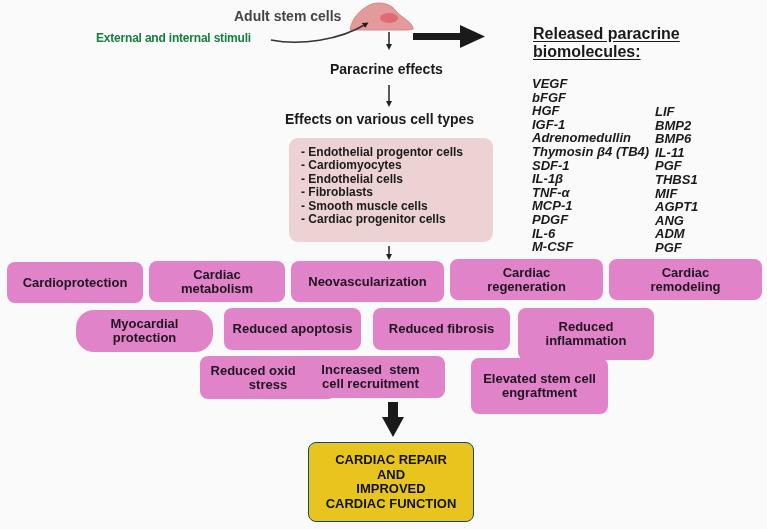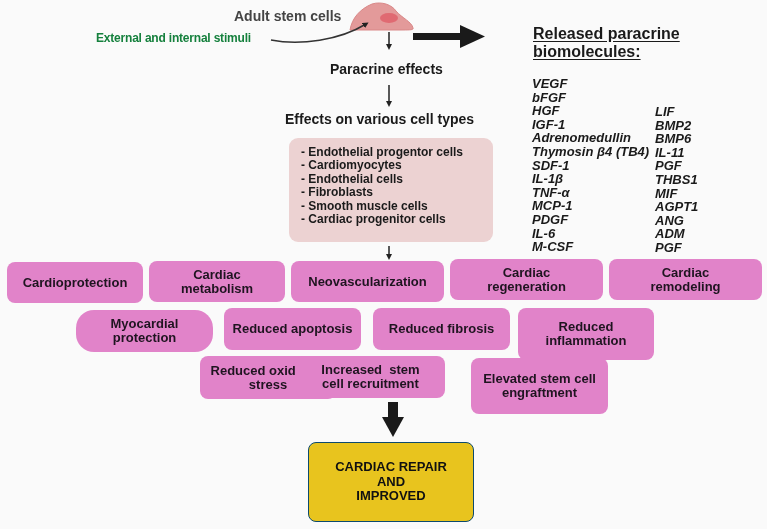--- a/index.html
+++ b/index.html
@@ -138,14 +138,15 @@
 
 <div class="effect" style="left:152px;top:356px;width:136px;height:43px;padding:0 6px;margin-left:48px;">Reduced oxidative stress</div>
 <div class="effect" style="left:296px;top:356px;width:149px;height:42px;padding:0 18px;white-space:pre-wrap;">Increased  stem cell recruitment</div>
 <div class="effect" style="left:455px;top:358px;width:137px;height:56px;padding:0 8px;margin-left:16px;">Elevated stem cell engraftment</div>
 
 <div class="abs final">
   <div>
     <div>CARDIAC REPAIR</div>
     <div>AND</div>
     <div>IMPROVED</div>
+    <div>CARDIAC FUNCTION</div>
   </div>
 </div>
 
 </body></html>

